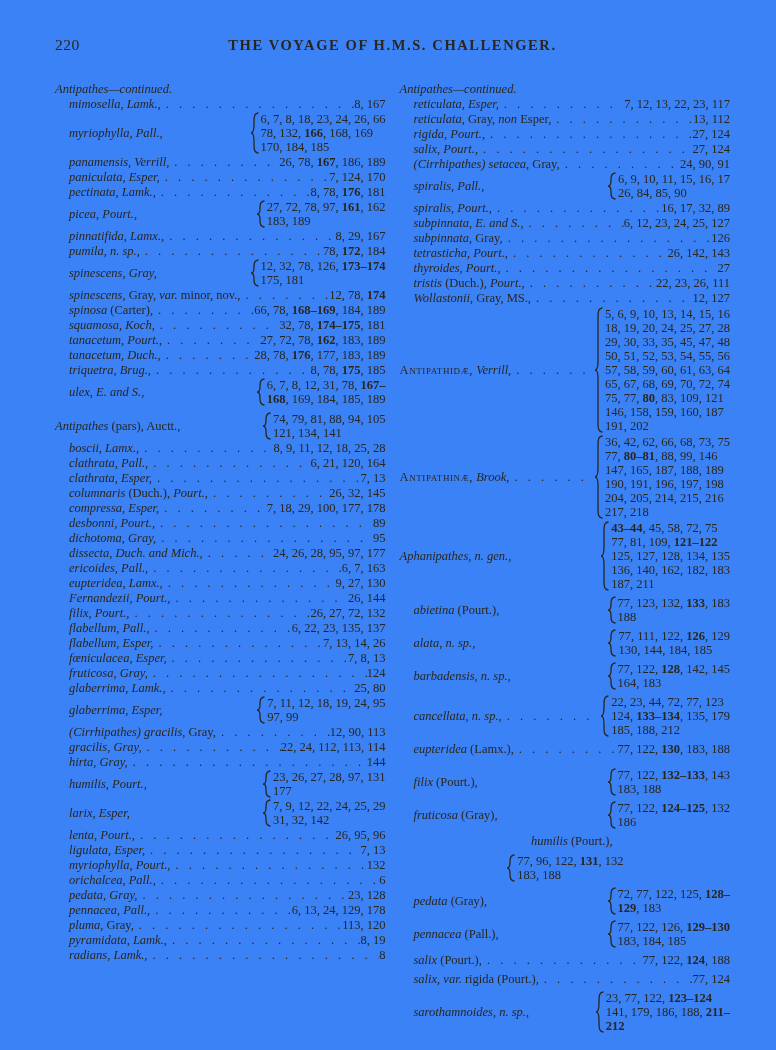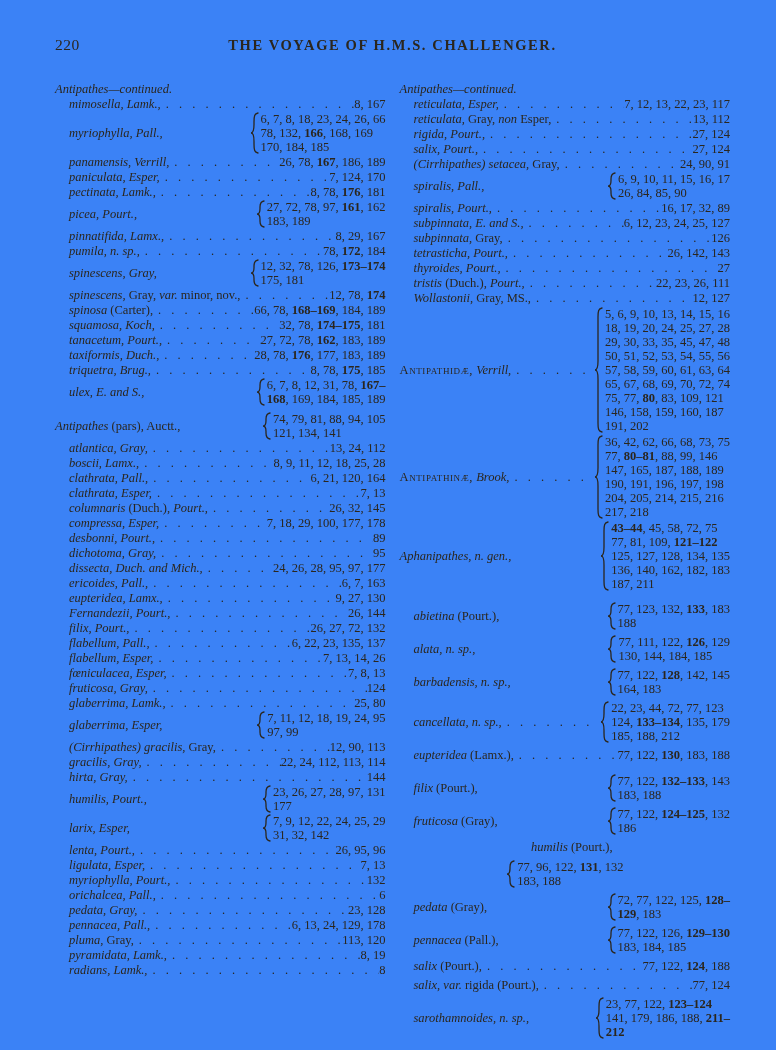--- a/index.html
+++ b/index.html
@@ -170,21 +170,21 @@
         <div class="row">
           <span class="name indent1"><span class="seg-i">tanacetum, Pourt.,</span></span>
           <span class="leader"></span>
           <span class="pages">
             <span class="page-lines">
               <span class="page-line">27, 72, 78, <b>162</b>, 183, 189</span>
             </span>
           </span>
         </div>
         <div class="row">
-          <span class="name indent1"><span class="seg-i">taxiformis, Duch.,</span></span>
+          <span class="name indent1"><span class="seg-i">tanacetum, Duch.,</span></span>
           <span class="leader"></span>
           <span class="pages">
             <span class="page-lines">
               <span class="page-line">28, 78, <b>176</b>, 177, 183, 189</span>
             </span>
           </span>
         </div>
         <div class="row">
           <span class="name indent1"><span class="seg-i">triquetra, Brug.,</span></span>
           <span class="leader"></span>
@@ -210,29 +210,20 @@
         <div class="row" style="margin-top: 6px;">
           <span class="name indent0"><span class="seg-i">Antipathes</span><span class="seg-r"> (pars), Auctt.,</span></span>
           <span class="spacer"></span>
           <span class="pages">
             <svg width="9" height="28" viewBox="0 0 9 28" class="brace-svg">
               <path d="M8,1 C4.5,1.5 4,4 4,7 L4,8.4 C4,12 3,14 1,14 C3,14 4,16 4,19.6 L4,21 C4,24 4.5,26.5 8,27" fill="none" stroke="#2b261d" stroke-width="1.3" stroke-linecap="round"></path>
             </svg>
             <span class="page-lines">
               <span class="page-line">74, 79, 81, 88, 94, 105</span>
               <span class="page-line">121, 134, 141</span>
-            </span>
-          </span>
-        </div>
-        <div class="row">
-          <span class="name indent1"><span class="seg-i">atlantica, Gray,</span></span>
-          <span class="leader"></span>
-          <span class="pages">
-            <span class="page-lines">
-              <span class="page-line">13, 24, 112</span>
             </span>
           </span>
         </div>
         <div class="row">
           <span class="name indent1"><span class="seg-i">boscii, Lamx.,</span></span>
           <span class="leader"></span>
           <span class="pages">
             <span class="page-lines">
               <span class="page-line">8, 9, 11, 12, 18, 25, 28</span>
             </span>
@@ -701,21 +692,21 @@
             </svg>
             <span class="page-lines">
               <span class="page-line"><b>43–44</b>, 45, 58, 72, 75</span>
               <span class="page-line">77, 81, 109, <b>121–122</b></span>
               <span class="page-line">125, 127, 128, 134, 135</span>
               <span class="page-line">136, 140, 162, 182, 183</span>
               <span class="page-line">187, 211</span>
             </span>
           </span>
         </div>
-        <div class="row" style="margin-top: 11px;">
+        <div class="row" style="margin-top: 5px;">
           <span class="name indent1"><span class="seg-i">abietina</span><span class="seg-r"> (Pourt.),</span></span>
           <span class="spacer"></span>
           <span class="pages">
             <svg width="9" height="28" viewBox="0 0 9 28" class="brace-svg">
               <path d="M8,1 C4.5,1.5 4,4 4,7 L4,8.4 C4,12 3,14 1,14 C3,14 4,16 4,19.6 L4,21 C4,24 4.5,26.5 8,27" fill="none" stroke="#2b261d" stroke-width="1.3" stroke-linecap="round"></path>
             </svg>
             <span class="page-lines">
               <span class="page-line">77, 123, 132, <b>133</b>, 183</span>
               <span class="page-line">188</span>
             </span>

